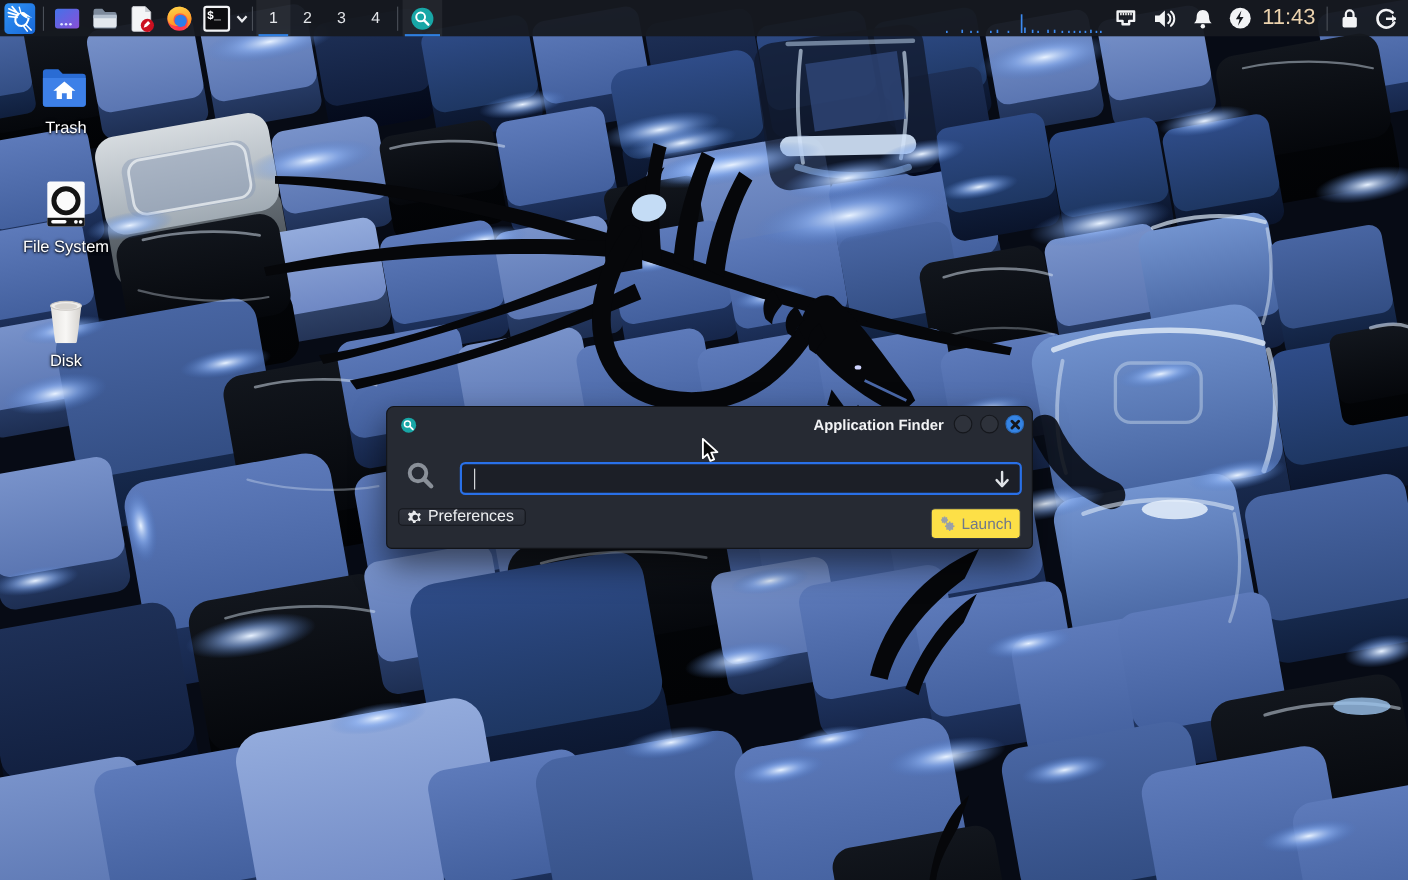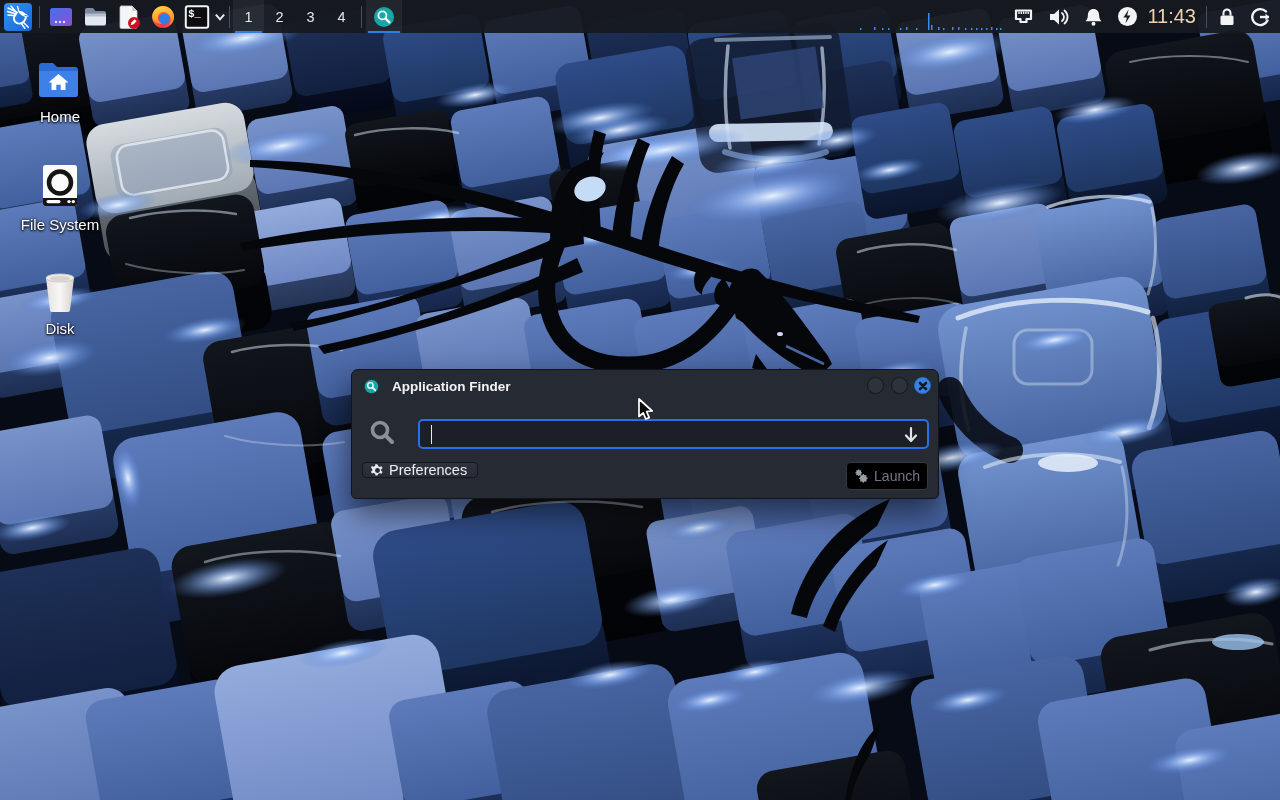--- a/index.html
+++ b/index.html
@@ -19,32 +19,32 @@
 .tico{margin:0 7px;display:flex;align-items:center}
 #clock{color:#ecd3ae;font-size:20px;margin:0 6px 0 2px}
 
 .dicon{position:absolute;width:110px;text-align:center;z-index:10}
 .dicon .lbl{color:#fff;font-size:15px;text-shadow:0 1px 2px #000,0 0 3px #000;margin-top:9px;line-height:16px}
 
 #dlg{position:absolute;left:351px;top:369px;width:588px;height:130px;
  background:#262a33;border:1px solid #121419;border-radius:7px 7px 5px 5px;
  box-shadow:0 14px 30px rgba(0,0,0,0.55);z-index:40}
 #dlg .tbar{position:relative;height:32px;display:flex;align-items:center}
-#dlg .title{position:absolute;left:40px;right:80px;text-align:left;color:#f2f3f5;
+#dlg .title{position:absolute;left:40px;right:80px;text-align:right;color:#f2f3f5;
  font-size:13.5px;font-weight:bold}
 #dlg .wbtn{position:absolute;top:7px;width:17px;height:17px;border-radius:50%;
  background:#2e323b;border:1.5px solid #15171c}
 #dlg .row2{display:flex;align-items:center;padding:16px 9px 0 16px}
 #input{margin-left:20px;flex:1;height:30px;background:#1c1f27;border:2px solid #2970e8;
  border-radius:5px;position:relative}
 #prefs{position:absolute;left:10px;top:92px;height:16px;padding:0 10px 0 7px;
  background:linear-gradient(#2f333d,#282c35);border:1px solid #15171d;border-radius:4px;
  color:#eceef0;font-size:14.5px;display:flex;align-items:center;gap:4px}
 #launch{position:absolute;right:10px;top:92px;height:28px;padding:0 7px;font-size:14px;
- background:#000000;border:1px solid #333842;border-radius:4px;
+ background:#fde047;border:1px solid #333842;border-radius:4px;
  color:#70788a;display:flex;align-items:center;gap:5px}
 </style></head><body>
 <div id="stage">
 <div id="bg"><svg width="1280" height="800" viewBox="0 0 1280 800">
 <defs>
 <linearGradient id="tL" x1="0" y1="0" x2="0" y2="1">
             <stop offset="0" stop-color="#93abdc"></stop>
             <stop offset="1" stop-color="#6f88c4"></stop>
           </linearGradient>
 <linearGradient id="fL" x1="0" y1="0" x2="0" y2="1">
@@ -548,21 +548,21 @@
 <ellipse cx="780" cy="334" rx="3" ry="2" fill="#cfd4ff"></ellipse>
 <ellipse cx="590" cy="189" rx="16" ry="12" fill="#c4dcf5" transform="rotate(-18 590 189)"></ellipse>
 </svg></div>
 
 <div class="dicon" style="left:5px;top:60px">
       <svg width="48" height="40" viewBox="0 0 48 40" style="display:block;margin:0 auto">
 <path d="M3,6 a3,3 0 0 1 3,-3 h11 l4,4 h18 a3,3 0 0 1 3,3 v24 a3,3 0 0 1 -3,3 h-33 a3,3 0 0 1 -3,-3 Z" fill="#2a6cd4"></path>
 <path d="M3,11 h39 v23 a3,3 0 0 1 -3,3 h-33 a3,3 0 0 1 -3,-3 Z" fill="#3d80e8"></path>
 <path d="M22.5,14 l10,8.5 h-3 v7.5 h-4.8 v-5.2 h-4.4 v5.2 h-4.8 v-7.5 h-3 Z" fill="#fff"></path>
       </svg>
-      <div class="lbl">Home</div>
+      <div class="lbl">Trash</div>
     </div>
 <div class="dicon" style="left:5px;top:164px">
       <svg width="48" height="44" viewBox="0 0 48 44" style="display:block;margin:0 auto">
 <rect x="7" y="1" width="34" height="41" rx="2.5" fill="#fbfbfb"></rect>
 <circle cx="24" cy="18.5" r="11" fill="none" stroke="#141414" stroke-width="4.5"></circle>
 <path d="M7,34 h34 v5.5 a2.5,2.5 0 0 1 -2.5,2.5 h-29 a2.5,2.5 0 0 1 -2.5,-2.5 Z" fill="#141414"></path>
 <rect x="10.5" y="36" width="14" height="3.2" rx="1.6" fill="#fff"></rect>
 <circle cx="33" cy="37.6" r="1.7" fill="#fff"></circle>
         <circle cx="37.3" cy="37.6" r="1.7" fill="#fff"></circle>
       </svg>

